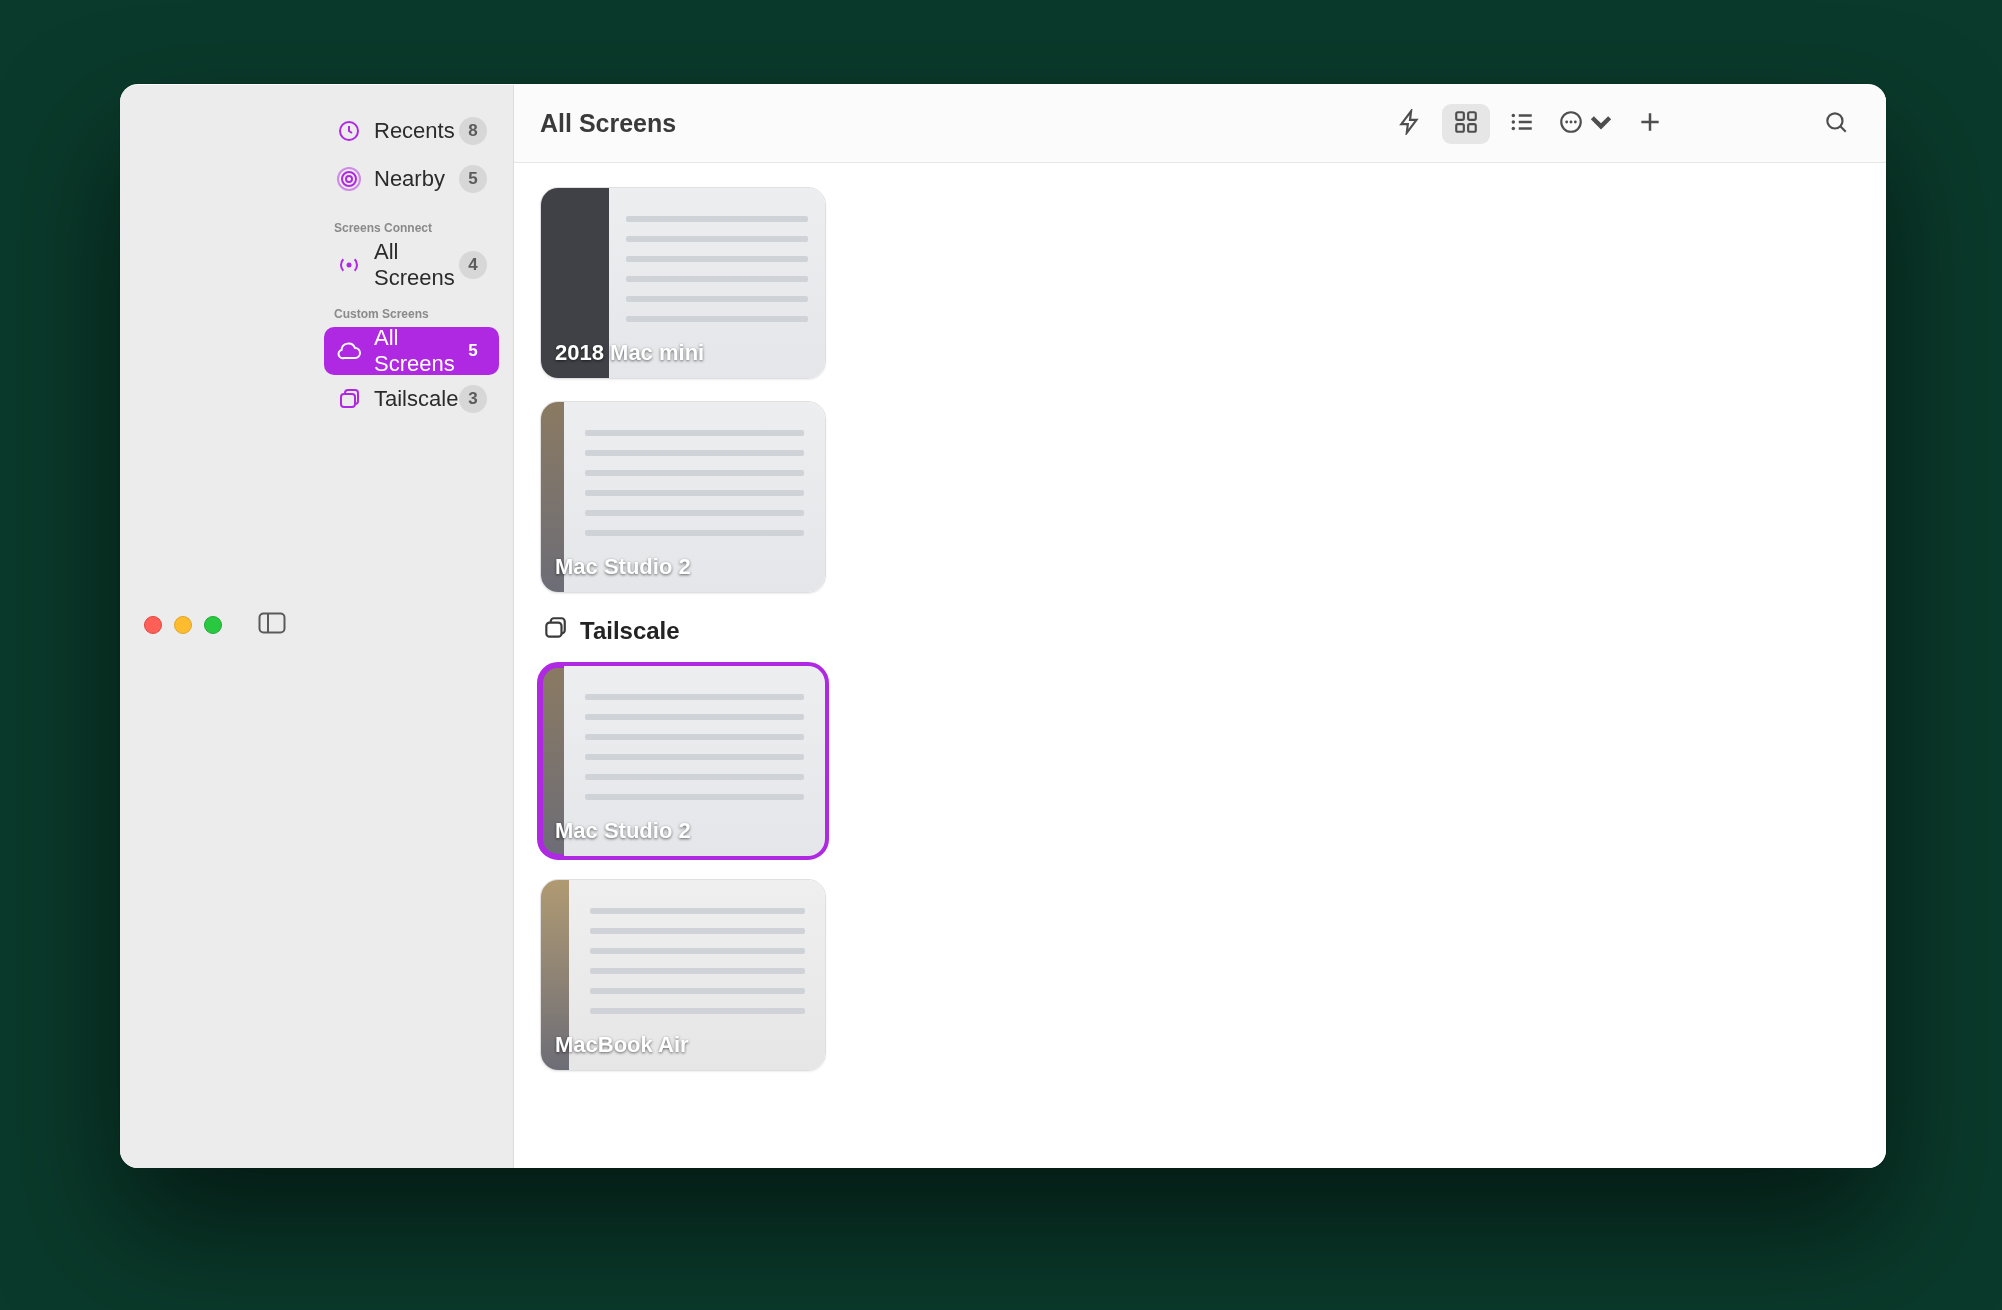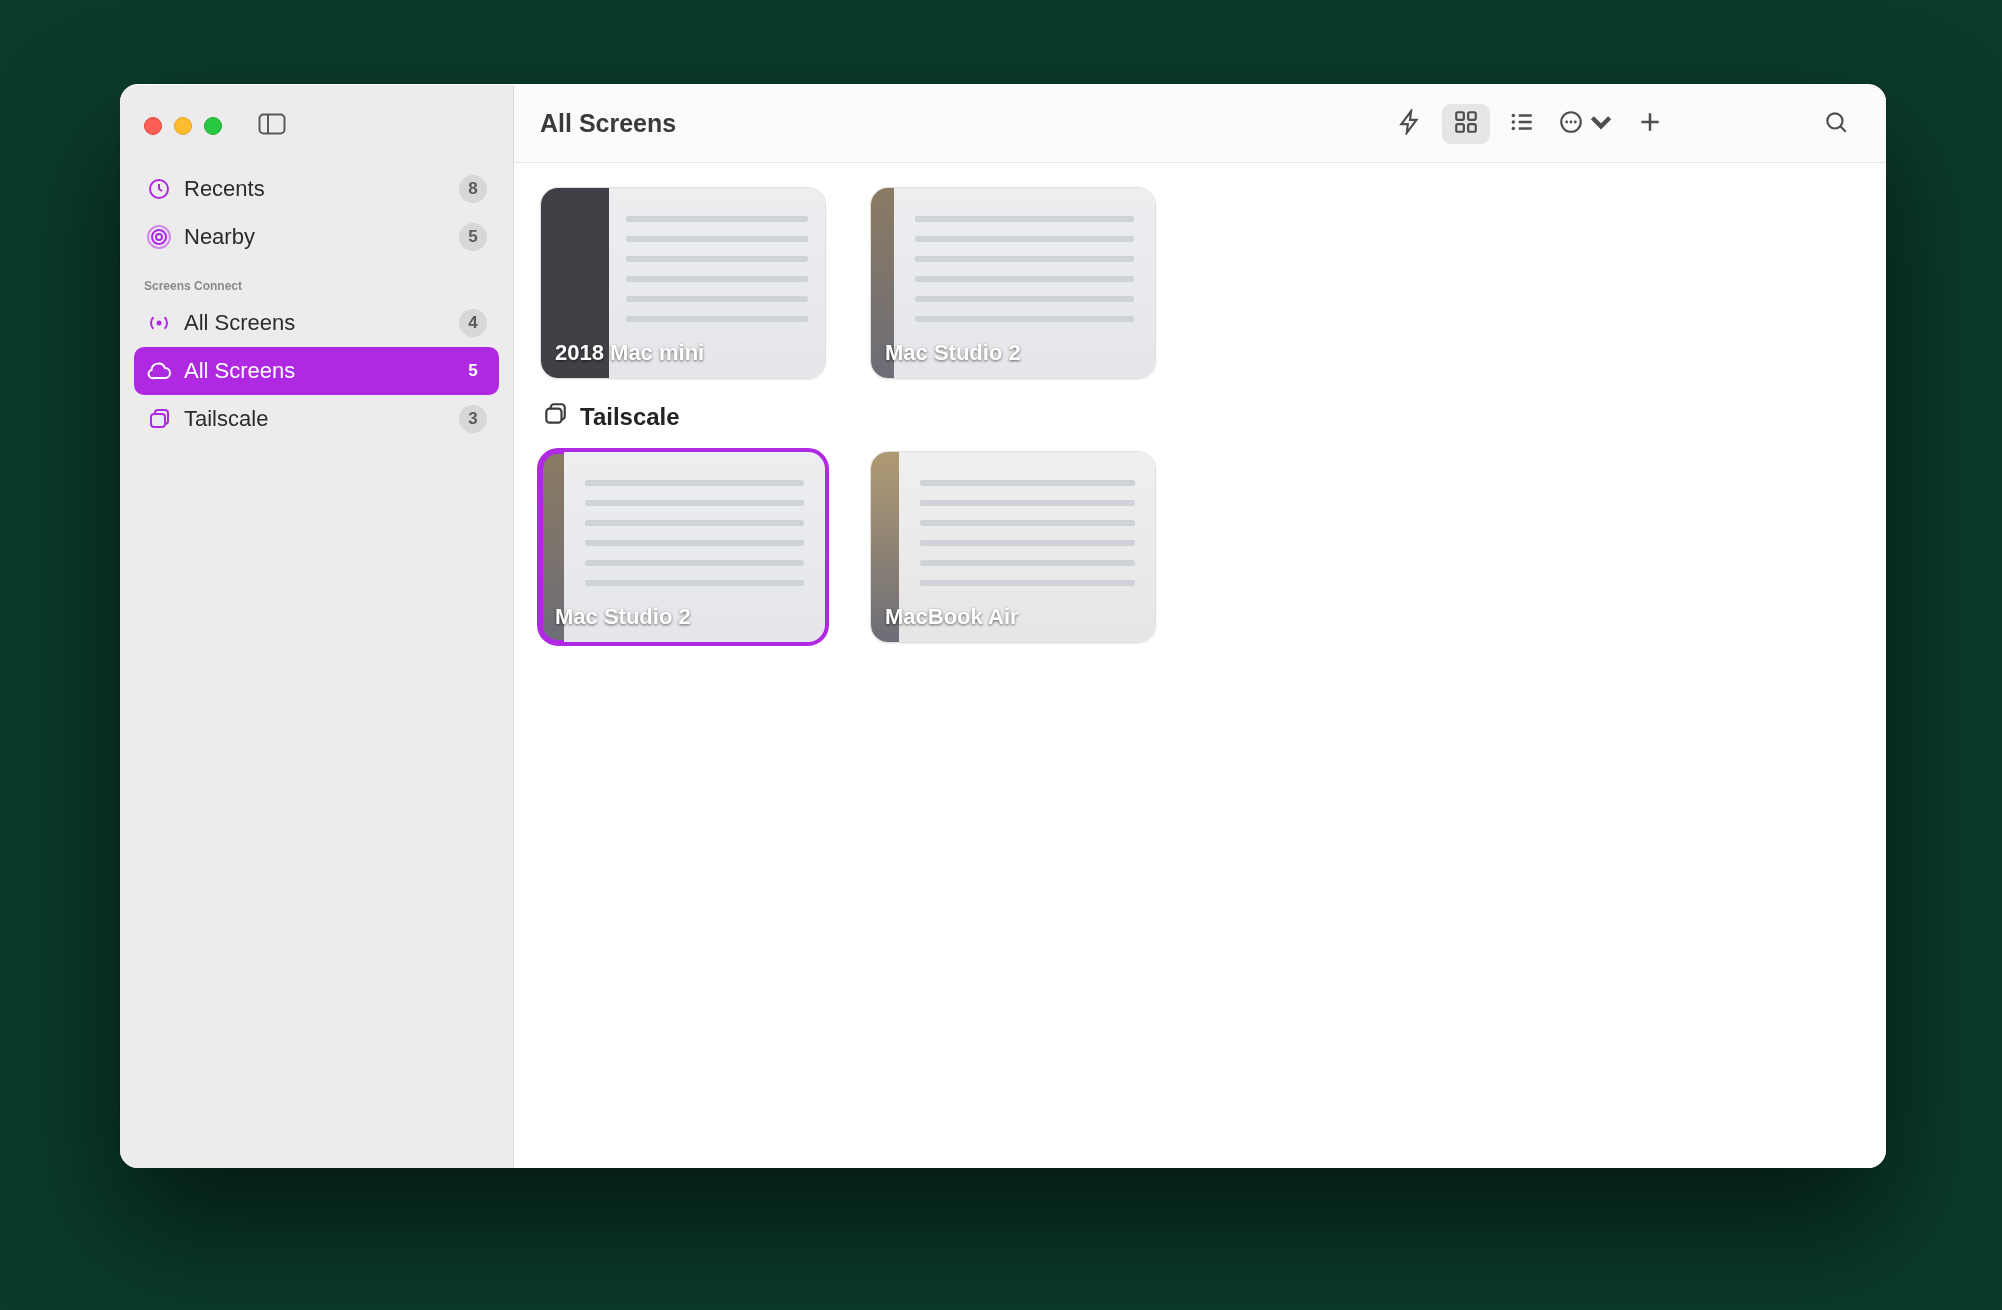--- a/index.html
+++ b/index.html
@@ -19,22 +19,22 @@
     box-shadow: 0 60px 120px rgba(0,0,0,0.55), 0 0 0 1px rgba(0,0,0,0.07);
     overflow: hidden;
     display: flex;
     border-top: 1px solid rgba(255,255,255,0.5);
   }
   
   .sidebar {
     width: 394px;
     background: #ececec;
     border-right: 1px solid #dcdcdc;
-    display: flex; flex-direction: column;
-    padding-top: 28px;
+    display: flex; flex-direction: row;
+    padding-top: 18px;
   }
   .titlebar-left {
     display: flex; align-items: center; gap: 14px;
     padding: 0 24px 22px 24px;
   }
   .traffic { display: flex; gap: 12px; }
   .dot { width: 18px; height: 18px; border-radius: 50%; }
   .dot.red { background:#ff5f57; border:1px solid #e2463e;}
   .dot.yellow { background:#febc2e; border:1px solid #e0a427;}
   .dot.green { background:#28c840; border:1px solid #1faa34;}
@@ -86,21 +86,21 @@
   .tbtn.active { background:#e6e6e6; }
   .tbtn svg { width:26px; height:26px; }
   .tbtn.ellipsis { width: 64px; }
   .content { padding: 24px 26px; overflow:auto; }
   .section-header {
     display:flex; align-items:center; gap:12px;
     font-size:24px; font-weight:700; color:#232323;
     margin: 22px 0 18px 2px;
   }
   .section-header .sicon { color:#3a3a3a; }
-  .grid { display:flex; gap: 44px; flex-wrap:wrap; }
+  .grid { display:flex; gap: 22px; flex-wrap:wrap;flex-direction:column; }
   .card {
     position:relative;
     width: 286px; height: 192px;
     border-radius: 18px;
     overflow:hidden;
     border:1px solid #dfdfdf;
     box-shadow: 0 1px 2px rgba(0,0,0,0.07);
   }
   .card.selected { outline: 6px solid #af29e3; outline-offset:-3px; }
   .card-label {
@@ -170,20 +170,21 @@
           <span class="icon">
             <svg width="24" height="24" viewBox="0 0 24 24" fill="none" stroke="currentColor" stroke-width="2">
                 <path d="M4 12a8 8 0 0 1 2.3-5.7M20 12a8 8 0 0 0-2.3-5.7M4 12a8 8 0 0 0 2.3 5.7M20 12a8 8 0 0 1-2.3 5.7"></path>
                 <circle cx="12" cy="12" r="2.5" fill="currentColor" stroke="none"></circle>
               </svg>
           </span>
           <span class="label">All Screens</span>
           <span class="side-badge">4</span>
         </div>
 
+        <div class="side-header">Custom Screens</div>
         <div class="side-item selected">
           <span class="icon">
             <svg width="26" height="22" viewBox="0 0 26 22" fill="none" stroke="currentColor" stroke-width="2">
                 <path d="M8 18h11a5 5 0 0 0 0-10 7 7 0 0 0-13.5 2A4 4 0 0 0 8 18z"></path>
               </svg>
           </span>
           <span class="label">All Screens</span>
           <span class="side-badge">5</span>
         </div>
         <div class="side-item">

